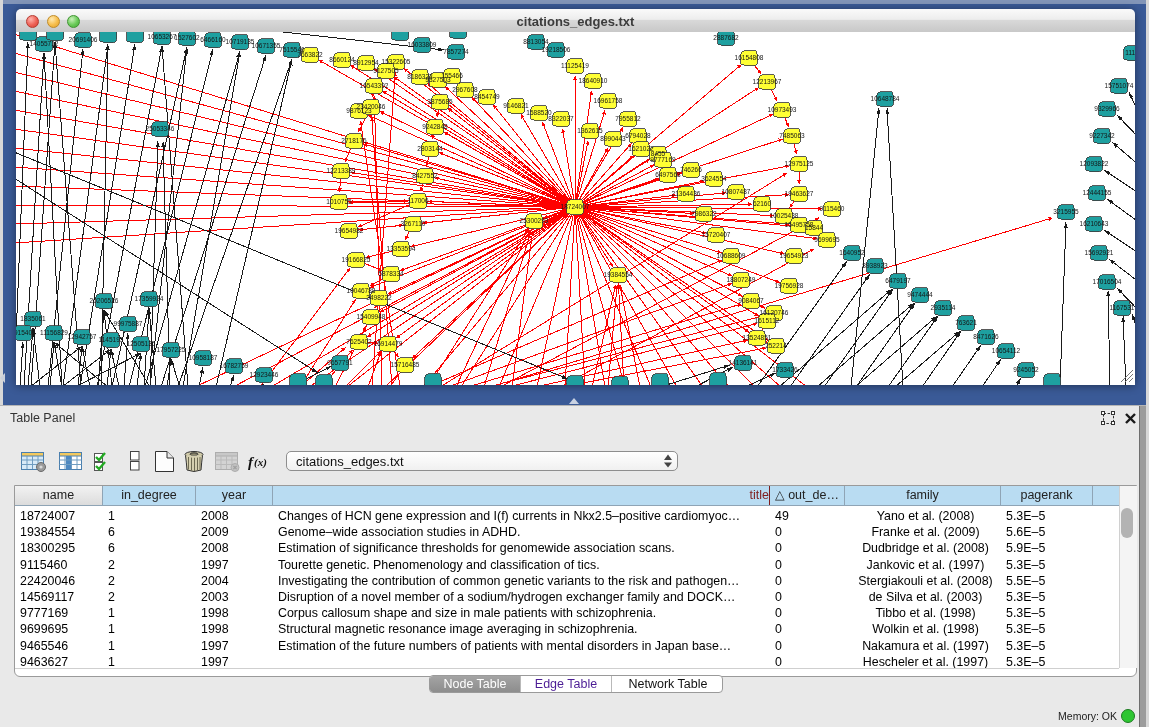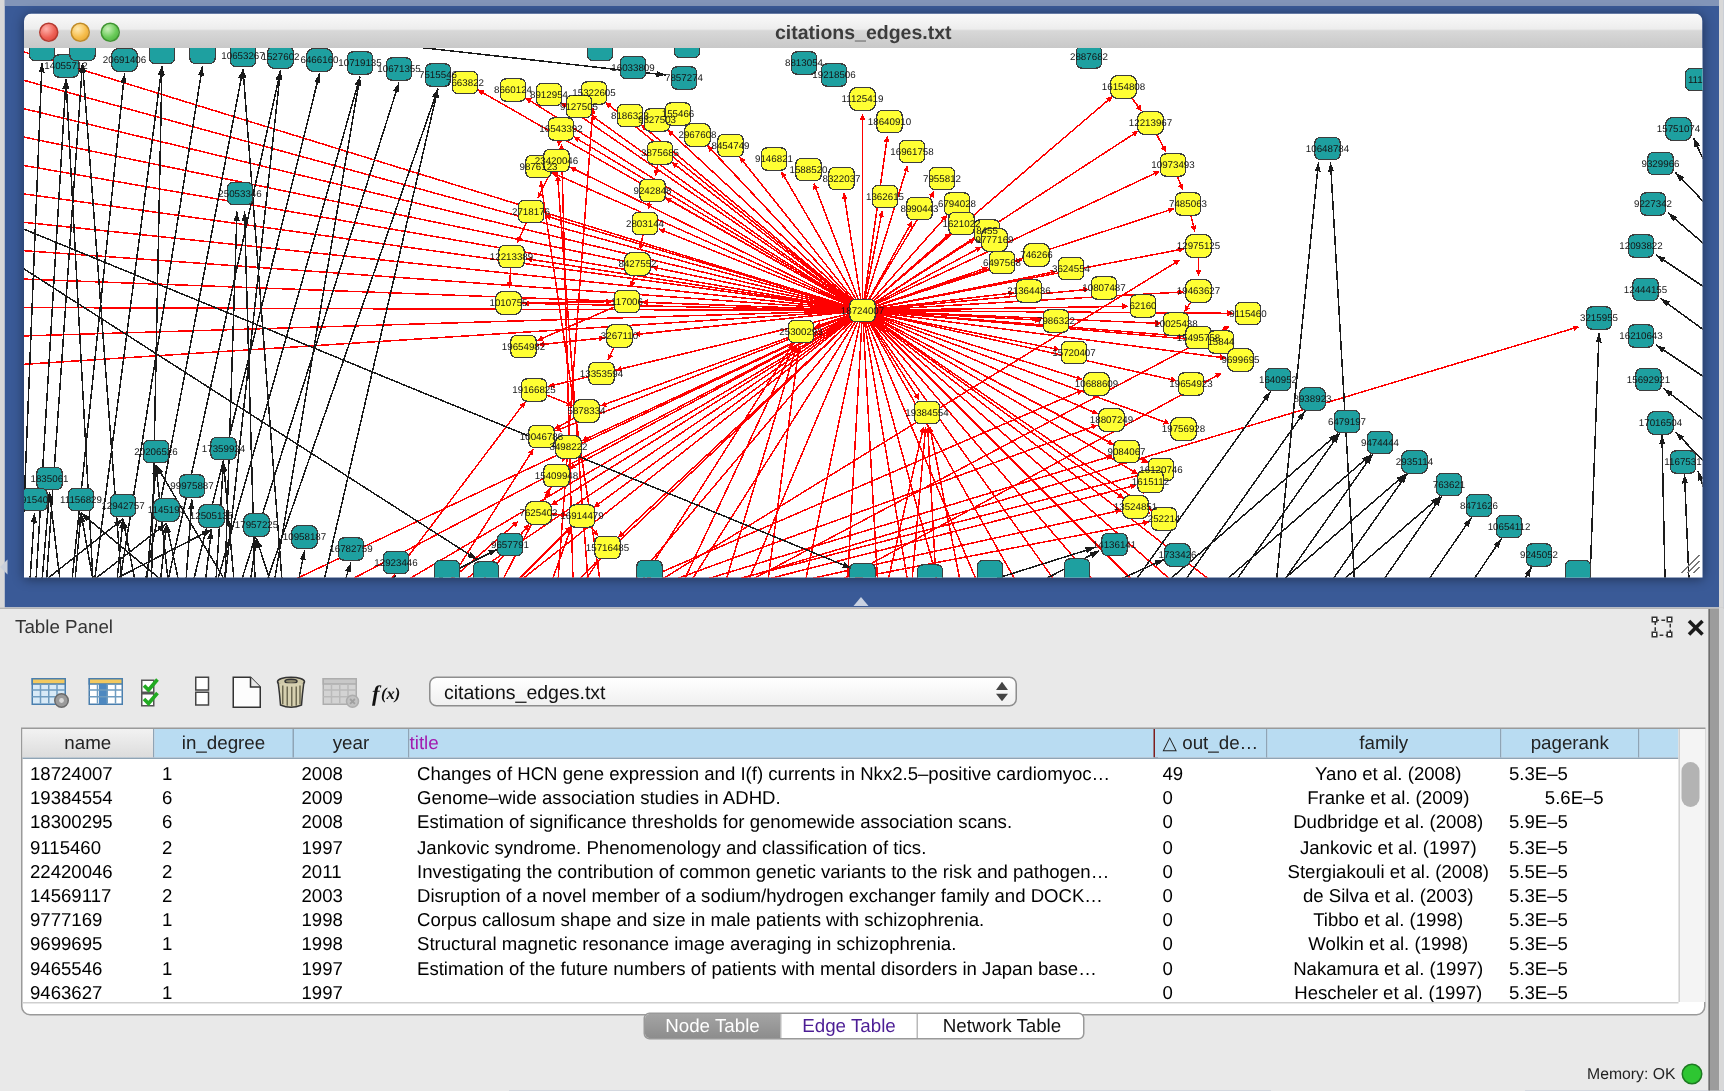--- a/index.html
+++ b/index.html
@@ -623,65 +623,65 @@
 <div class="abs" style="left:286px;top:451px;width:392px;height:20px;background:linear-gradient(#ffffff,#f0f0f0);border:1px solid #8e8e8e;border-radius:5px;font-size:13px;line-height:20px;color:#111;padding-left:9px;box-sizing:border-box">citations_edges.txt</div>
 <svg class="abs" style="left:660px;top:453px" width="16" height="16" viewBox="0 0 16 16">
     <path d="M8 1.5 L12 7 H4 Z" fill="#444"></path>
     <path d="M8 14.5 L4 9.5 H12 Z" fill="#444"></path>
   </svg>
 
 <div class="abs" style="left:14px;top:485px;width:1123px;height:192px;background:#fff;border:1px solid #9a9a9a;border-radius:0 0 6px 6px;box-sizing:border-box"></div>
 <div style="position:absolute;left:15px;top:486px;width:87px;height:19px;background:linear-gradient(#f2f2f2,#dcdcdc);border-right:1px solid #8fa4b5;text-align:center;font-size:12.5px;line-height:19px;color:#222">name</div>
 <div style="position:absolute;left:103px;top:486px;width:92px;height:19px;background:#b9dcf2;border-right:1px solid #8fa4b5;text-align:center;font-size:12.5px;line-height:19px;color:#222">in_degree</div>
 <div style="position:absolute;left:196px;top:486px;width:76px;height:19px;background:#b9dcf2;border-right:1px solid #8fa4b5;text-align:center;font-size:12.5px;line-height:19px;color:#222">year</div>
-<div style="position:absolute;left:273px;top:486px;width:496px;height:19px;background:#b9dcf2;border-right:3px solid #7f1d1d;text-align:left;font-size:12.5px;line-height:19px;color:#a21caf">title</div>
+<div style="position:absolute;left:273px;top:486px;width:496px;height:19px;background:#b9dcf2;border-right:3px solid #7f1d1d;text-align:right;font-size:12.5px;line-height:19px;color:#7f1d1d">title</div>
 <div style="position:absolute;left:770px;top:486px;width:74px;height:19px;background:#b9dcf2;border-right:1px solid #8fa4b5;text-align:center;font-size:12.5px;line-height:19px;color:#222">△ out_de…</div>
 <div style="position:absolute;left:845px;top:486px;width:155px;height:19px;background:#b9dcf2;border-right:1px solid #8fa4b5;text-align:center;font-size:12.5px;line-height:19px;color:#222">family</div>
 <div style="position:absolute;left:1001px;top:486px;width:91px;height:19px;background:#b9dcf2;border-right:1px solid #8fa4b5;text-align:center;font-size:12.5px;line-height:19px;color:#222">pagerank</div>
 <div class="abs" style="left:1093px;top:486px;width:26px;height:19px;background:#b9dcf2"></div>
 <div style="position:absolute;left:15px;top:508px;width:1104px;height:16.2px;font-size:12.4px;line-height:16.2px;color:#000">
     <div style="position:absolute;left:5px;width:83px;top:0;text-align:left;white-space:nowrap;overflow:hidden">18724007</div>
     <div style="position:absolute;left:93px;width:88px;top:0;text-align:left;white-space:nowrap;overflow:hidden">1</div>
     <div style="position:absolute;left:186px;width:72px;top:0;text-align:left;white-space:nowrap;overflow:hidden">2008</div>
     <div style="position:absolute;left:263px;width:492px;top:0;text-align:left;white-space:nowrap;overflow:hidden">Changes of HCN gene expression and I(f) currents in Nkx2.5–positive cardiomyoc…</div>
     <div style="position:absolute;left:760px;width:70px;top:0;text-align:left;white-space:nowrap;overflow:hidden">49</div>
     <div style="position:absolute;left:835px;width:151px;top:0;text-align:center;white-space:nowrap;overflow:hidden">Yano et al. (2008)</div>
     <div style="position:absolute;left:991px;width:87px;top:0;text-align:left;white-space:nowrap;overflow:hidden">5.3E–5</div>
   </div>
 <div style="position:absolute;left:15px;top:524.2px;width:1104px;height:16.2px;font-size:12.4px;line-height:16.2px;color:#000">
     <div style="position:absolute;left:5px;width:83px;top:0;text-align:left;white-space:nowrap;overflow:hidden">19384554</div>
     <div style="position:absolute;left:93px;width:88px;top:0;text-align:left;white-space:nowrap;overflow:hidden">6</div>
     <div style="position:absolute;left:186px;width:72px;top:0;text-align:left;white-space:nowrap;overflow:hidden">2009</div>
     <div style="position:absolute;left:263px;width:492px;top:0;text-align:left;white-space:nowrap;overflow:hidden">Genome–wide association studies in ADHD.</div>
     <div style="position:absolute;left:760px;width:70px;top:0;text-align:left;white-space:nowrap;overflow:hidden">0</div>
     <div style="position:absolute;left:835px;width:151px;top:0;text-align:center;white-space:nowrap;overflow:hidden">Franke et al. (2009)</div>
-    <div style="position:absolute;left:991px;width:87px;top:0;text-align:center;white-space:nowrap;overflow:hidden">5.6E–5</div>
+    <div style="position:absolute;left:991px;width:87px;top:0;text-align:left;white-space:nowrap;overflow:hidden">5.6E–5</div>
   </div>
 <div style="position:absolute;left:15px;top:540.4000000000001px;width:1104px;height:16.2px;font-size:12.4px;line-height:16.2px;color:#000">
     <div style="position:absolute;left:5px;width:83px;top:0;text-align:left;white-space:nowrap;overflow:hidden">18300295</div>
     <div style="position:absolute;left:93px;width:88px;top:0;text-align:left;white-space:nowrap;overflow:hidden">6</div>
     <div style="position:absolute;left:186px;width:72px;top:0;text-align:left;white-space:nowrap;overflow:hidden">2008</div>
     <div style="position:absolute;left:263px;width:492px;top:0;text-align:left;white-space:nowrap;overflow:hidden">Estimation of significance thresholds for genomewide association scans.</div>
     <div style="position:absolute;left:760px;width:70px;top:0;text-align:left;white-space:nowrap;overflow:hidden">0</div>
     <div style="position:absolute;left:835px;width:151px;top:0;text-align:center;white-space:nowrap;overflow:hidden">Dudbridge et al. (2008)</div>
     <div style="position:absolute;left:991px;width:87px;top:0;text-align:left;white-space:nowrap;overflow:hidden">5.9E–5</div>
   </div>
 <div style="position:absolute;left:15px;top:556.6000000000001px;width:1104px;height:16.2px;font-size:12.4px;line-height:16.2px;color:#000">
     <div style="position:absolute;left:5px;width:83px;top:0;text-align:left;white-space:nowrap;overflow:hidden">9115460</div>
     <div style="position:absolute;left:93px;width:88px;top:0;text-align:left;white-space:nowrap;overflow:hidden">2</div>
     <div style="position:absolute;left:186px;width:72px;top:0;text-align:left;white-space:nowrap;overflow:hidden">1997</div>
-    <div style="position:absolute;left:263px;width:492px;top:0;text-align:left;white-space:nowrap;overflow:hidden">Jankovic syndrome. Phenomenology and classification of tics.</div>
+    <div style="position:absolute;left:263px;width:492px;top:0;text-align:left;white-space:nowrap;overflow:hidden">Tourette genetic. Phenomenology and classification of tics.</div>
     <div style="position:absolute;left:760px;width:70px;top:0;text-align:left;white-space:nowrap;overflow:hidden">0</div>
     <div style="position:absolute;left:835px;width:151px;top:0;text-align:center;white-space:nowrap;overflow:hidden">Jankovic et al. (1997)</div>
     <div style="position:absolute;left:991px;width:87px;top:0;text-align:left;white-space:nowrap;overflow:hidden">5.3E–5</div>
   </div>
 <div style="position:absolute;left:15px;top:572.8000000000002px;width:1104px;height:16.2px;font-size:12.4px;line-height:16.2px;color:#000">
     <div style="position:absolute;left:5px;width:83px;top:0;text-align:left;white-space:nowrap;overflow:hidden">22420046</div>
     <div style="position:absolute;left:93px;width:88px;top:0;text-align:left;white-space:nowrap;overflow:hidden">2</div>
-    <div style="position:absolute;left:186px;width:72px;top:0;text-align:left;white-space:nowrap;overflow:hidden">2011</div>
+    <div style="position:absolute;left:186px;width:72px;top:0;text-align:left;white-space:nowrap;overflow:hidden">2004</div>
     <div style="position:absolute;left:263px;width:492px;top:0;text-align:left;white-space:nowrap;overflow:hidden">Investigating the contribution of common genetic variants to the risk and pathogen…</div>
     <div style="position:absolute;left:760px;width:70px;top:0;text-align:left;white-space:nowrap;overflow:hidden">0</div>
     <div style="position:absolute;left:835px;width:151px;top:0;text-align:center;white-space:nowrap;overflow:hidden">Stergiakouli et al. (2008)</div>
     <div style="position:absolute;left:991px;width:87px;top:0;text-align:left;white-space:nowrap;overflow:hidden">5.5E–5</div>
   </div>
 <div style="position:absolute;left:15px;top:589.0000000000002px;width:1104px;height:16.2px;font-size:12.4px;line-height:16.2px;color:#000">
     <div style="position:absolute;left:5px;width:83px;top:0;text-align:left;white-space:nowrap;overflow:hidden">14569117</div>
     <div style="position:absolute;left:93px;width:88px;top:0;text-align:left;white-space:nowrap;overflow:hidden">2</div>
     <div style="position:absolute;left:186px;width:72px;top:0;text-align:left;white-space:nowrap;overflow:hidden">2003</div>
     <div style="position:absolute;left:263px;width:492px;top:0;text-align:left;white-space:nowrap;overflow:hidden">Disruption of a novel member of a sodium/hydrogen exchanger family and DOCK…</div>

